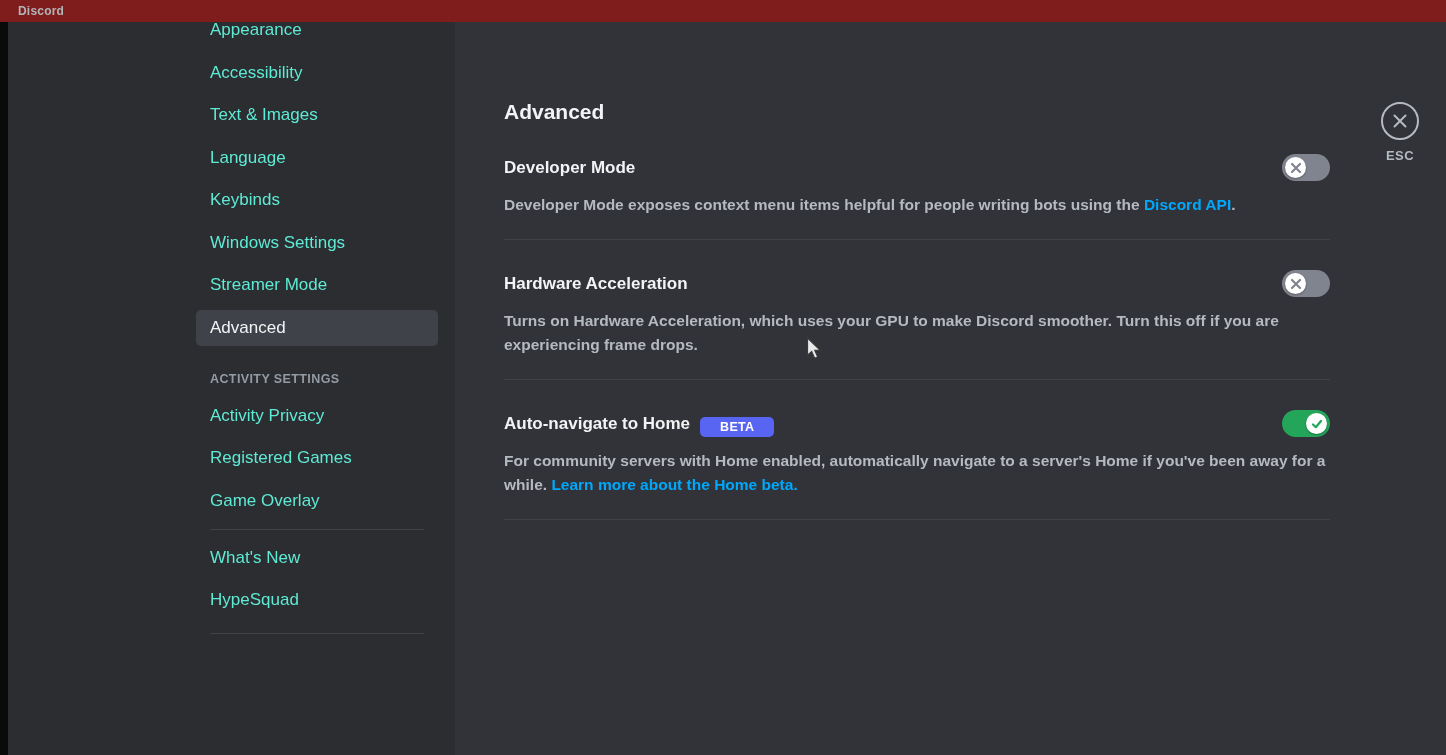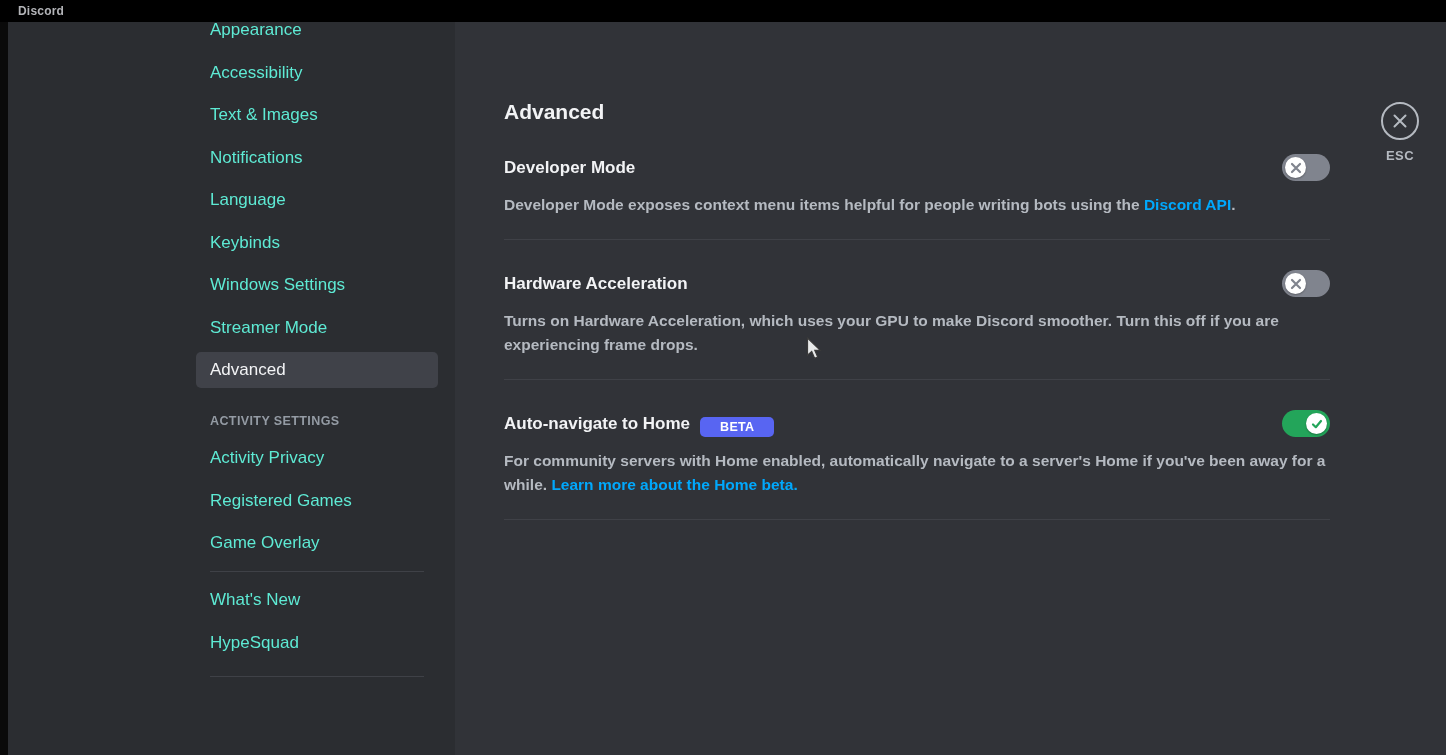--- a/index.html
+++ b/index.html
@@ -7,21 +7,21 @@
   body {
     width: 1446px; height: 755px; overflow: hidden;
     background: #313338;
     font-family: "Liberation Sans", sans-serif;
     -webkit-font-smoothing: antialiased;
   }
   .page { position: relative; width: 1446px; height: 755px; }
 
   
   .titlebar {
-    height: 22px; background: #000000;
+    height: 22px; background: #7f1d1d;
     display: flex; align-items: center; padding-left: 18px;
   }
   .titlebar-text {
     color: #b3b4b8; font-size: 12px; font-weight: bold; letter-spacing: .2px;
   }
 
   
   .body-row { display: flex; height: 733px; }
   .left-strip { width: 8px; background: #0a0a0a; flex: none; }
 
@@ -121,23 +121,20 @@
     <aside class="sidebar">
       <nav class="nav">
         <div class="nav-item">
             <span>Appearance</span>
           </div>
         <div class="nav-item">
             <span>Accessibility</span>
           </div>
         <div class="nav-item">
             <span>Text &amp; Images</span>
-          </div>
-        <div class="nav-item">
-            <span>Notifications</span>
           </div>
         <div class="nav-item">
             <span>Language</span>
           </div>
         <div class="nav-item">
             <span>Keybinds</span>
           </div>
         <div class="nav-item">
             <span>Windows Settings</span>
           </div>

